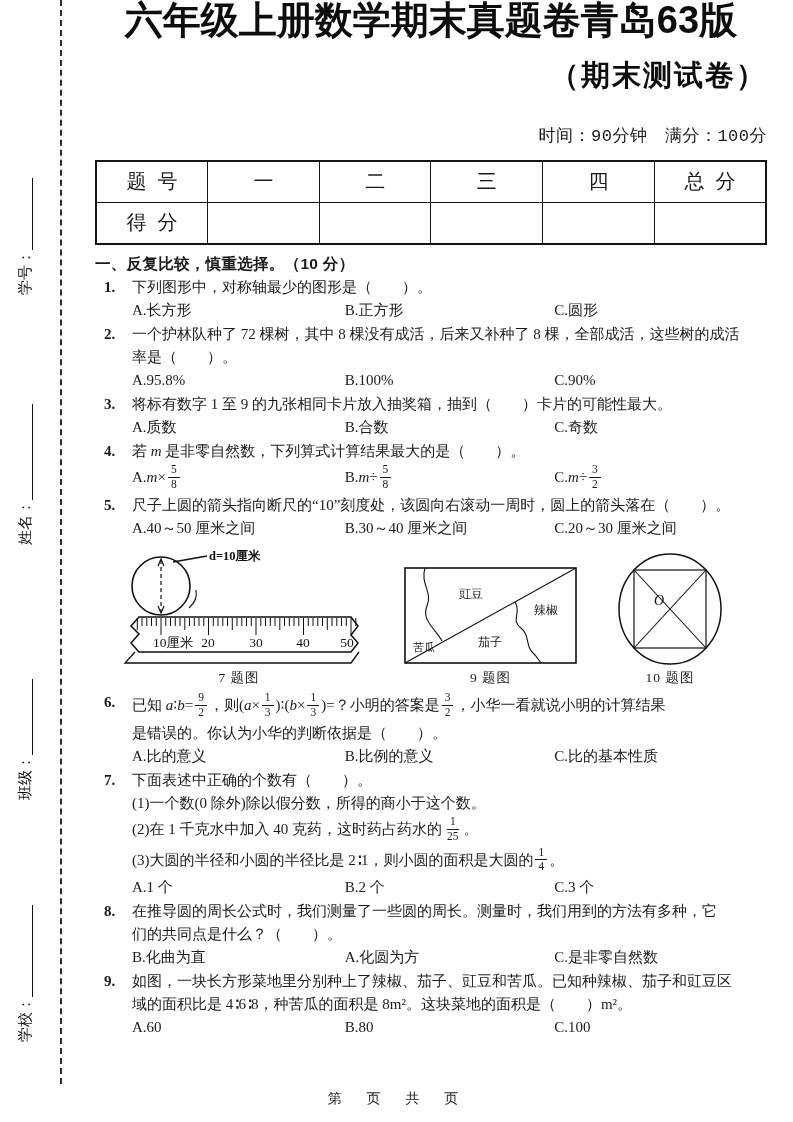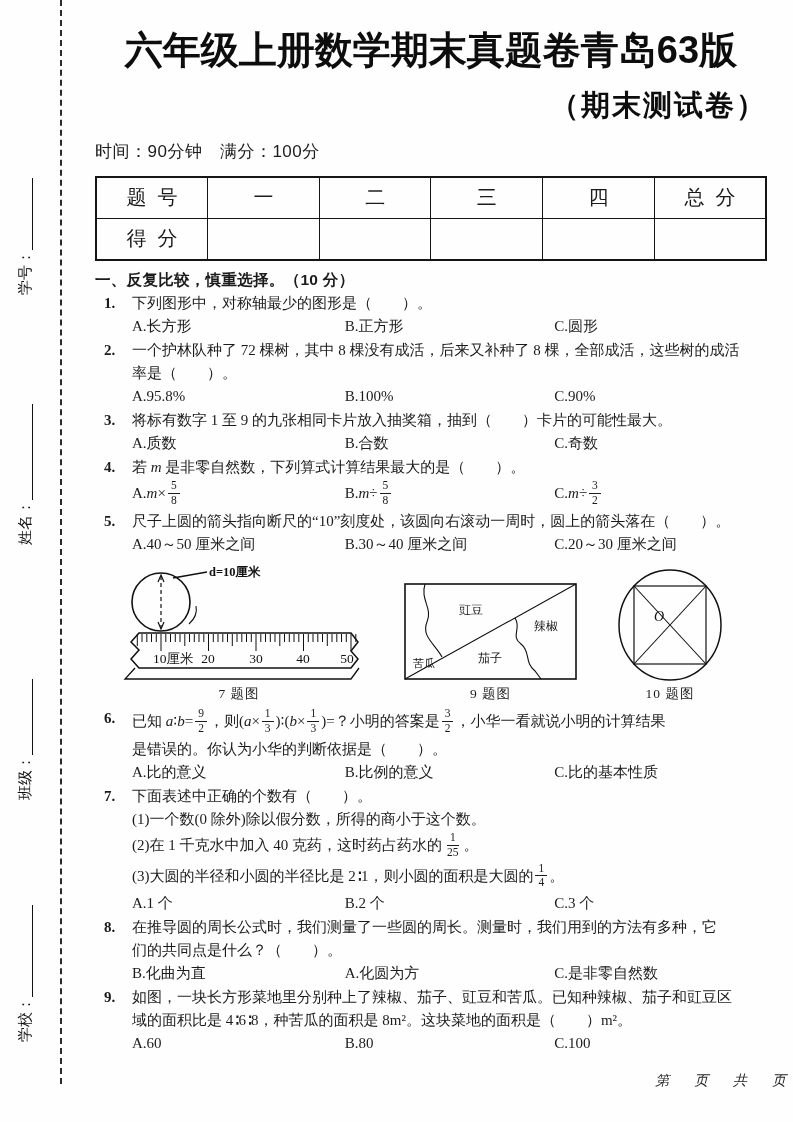--- a/index.html
+++ b/index.html
@@ -31,33 +31,33 @@
     display:inline-block;height:1px;border-bottom:1.5px solid #111;
     vertical-align:-3px;
   }
   #sf-0{top:295px;} #sf-0 .blank{width:72px;}
   #sf-1{top:545px;} #sf-1 .blank{width:96px;}
   #sf-2{top:800px;} #sf-2 .blank{width:76px;}
   #sf-3{top:1042px;} #sf-3 .blank{width:92px;}
   
   .main{position:absolute;left:95px;top:0;width:672px;}
   .title{
-    margin-top:30px;text-align:center;
+    text-align:center;
     font-family:"Liberation Sans","DejaVu Sans",sans-serif;
     font-weight:bold;font-size:38px;line-height:1.1;
     white-space:nowrap;letter-spacing:0px;color:#0d0d0d;
   }
   .subtitle{
     margin-top:14px;text-align:right;
     font-family:"Liberation Sans","DejaVu Sans",sans-serif;
     font-weight:bold;font-size:29px;letter-spacing:2px;color:#0d0d0d;
   }
   .meta{
-    margin-top:14px;
-    font-family:Liberation Sans, sans-serif;
+    margin-top:28px;text-align:right;
+    font-family:Liberation Mono, monospace;
     font-size:17px;font-weight:500;letter-spacing:.5px;
   }
   
   table.score{
     width:100%;border-collapse:collapse;margin-top:13px;
     border:2.5px solid #151515;table-layout:fixed;
   }
   table.score td{
     border:1.5px solid #151515;height:38px;text-align:center;
     font-size:20px;
@@ -91,23 +91,23 @@
   .figures{
     display:flex;align-items:flex-end;gap:38px;
     padding-left:18px;margin:6px 0 4px 0;
   }
   .figure{text-align:center;}
   .figure svg{display:block;}
   .fig-caption{font-size:13.5px;margin-top:3px;letter-spacing:1px;}
   svg text{font-family:"Liberation Serif","DejaVu Serif",serif;fill:#111;}
   
   .footer{
-    position:absolute;left:0;right:0;bottom:32px;text-align:right;
+    position:absolute;left:0;right:0;bottom:14px;text-align:center;
     font-size:14px;letter-spacing:7px;word-spacing:7px;
-    font-family:"Liberation Sans","DejaVu Sans",sans-serif;color:#222;font-style:italic;
+    font-family:"Liberation Sans","DejaVu Sans",sans-serif;color:#222;
   }
 </style>
 </head>
 <body>
 
 <div class="page">
 
   <div class="cut-line"></div>
   <div class="side-field" id="sf-0">
     <span>学号：</span><span class="blank"></span>

